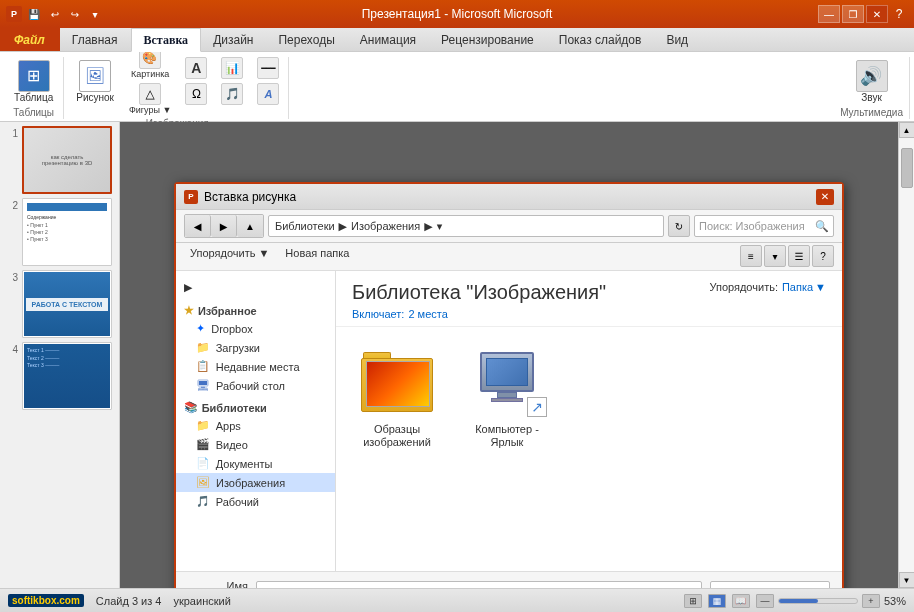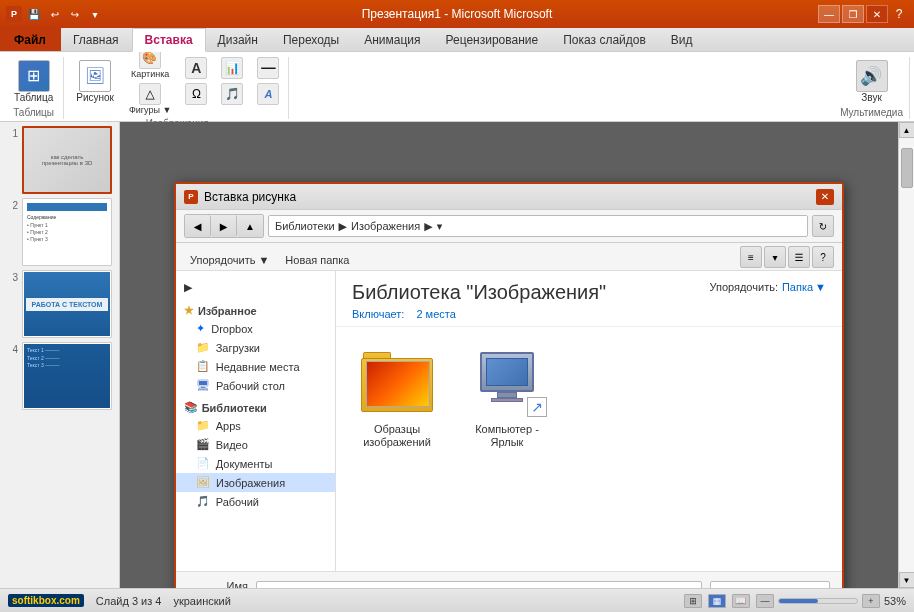--- a/index.html
+++ b/index.html
@@ -102,23 +102,24 @@
       border-right: 1px solid transparent;
       display: flex;
       align-items: center;
       color: #333;
     }
     .ribbon-tab.active {
       background: #fff;
       border: 1px solid #ccc;
       border-bottom: 1px solid #fff;
       margin-bottom: -1px;
-      color: #be185d;
+      color: #0f172a;
       font-weight: bold;
       z-index: 1;
+      font-family: Liberation Serif, serif;
     }
     .ribbon-tab:first-child {
       background: #c0390a;
       color: white;
       font-weight: bold;
       padding: 4px 14px;
     }
     .ribbon-content {
       display: flex;
       padding: 4px 4px 2px;
@@ -442,21 +443,21 @@
       display: flex;
       align-items: center;
       justify-content: center;
       cursor: pointer;
       font-size: 10px;
     }
 
     
     .dialog-menubar {
       display: flex;
-      align-items: flex-end;
+      align-items: flex-start;
       padding: 2px 8px;
       gap: 4px;
       background: #f5f5f5;
       border-bottom: 1px solid #ddd;
       height: 28px;
     }
     .dialog-menu-btn {
       display: flex;
       align-items: center;
       gap: 3px;
@@ -785,21 +786,21 @@
     <div class="title-bar-center">Презентация1 - Microsoft Microsoft</div>
     <div class="title-bar-right">
       <div class="title-btn">—</div>
       <div class="title-btn">❐</div>
       <div class="title-btn close">✕</div>
       <div class="qa-btn" style="color:white; font-size:12px;">?</div>
     </div>
   </div>
 
   <div class="ribbon-tabs">
-    <div class="ribbon-tab" style="background:#c0390a; color:#000000; font-weight:bold;">Файл</div>
+    <div class="ribbon-tab" style="background:#c0390a; color:#fde047; font-weight:bold;font-style:italic;">Файл</div>
     <div class="ribbon-tab">Главная</div>
     <div class="ribbon-tab active">Вставка</div>
     <div class="ribbon-tab">Дизайн</div>
     <div class="ribbon-tab">Переходы</div>
     <div class="ribbon-tab">Анимация</div>
     <div class="ribbon-tab">Рецензирование</div>
     <div class="ribbon-tab">Показ слайдов</div>
     <div class="ribbon-tab">Вид</div>
   </div>
 
@@ -930,20 +931,24 @@
               <div class="nav-btn">▲</div>
             </div>
             <div class="breadcrumb-bar">
               <span>Библиотеки</span>
               <span>▶</span>
               <span>Изображения</span>
               <span>▶</span>
               <span>▾</span>
             </div>
             <div class="refresh-btn">↻</div>
+            <div class="search-box">
+              <span>Поиск: Изображения</span>
+              <span style="margin-left:auto;">🔍</span>
+            </div>
           </div>
 
           <div class="dialog-menubar">
             <div class="dialog-menu-btn">
               <span>Упорядочить</span>
               <span>▼</span>
             </div>
             <div class="dialog-menu-btn">
               <span>Новая папка</span>
             </div>
@@ -1008,21 +1013,21 @@
               <div class="sidebar-item">
                 <span class="music-icon">🎵</span>
                 <span>Рабочий</span>
               </div>
             </div>
 
             <div class="dialog-file-area">
               <div class="library-header">
                 <div>
                   <div class="library-title">Библиотека "Изображения"</div>
-                  <div style="display:flex; align-items:flex-end; gap:12px; margin-top:2px;">
+                  <div style="display:flex; align-items:flex-end; gap:4px; margin-top:2px;">
                     <span class="library-sub">Включает:</span>
                     <span class="library-sub">2 места</span>
                   </div>
                 </div>
                 <div class="arrange-section">
                   <span>Упорядочить:</span>
                   <div class="arrange-btn">
                     <span>Папка</span>
                     <span>▼</span>
                   </div>

